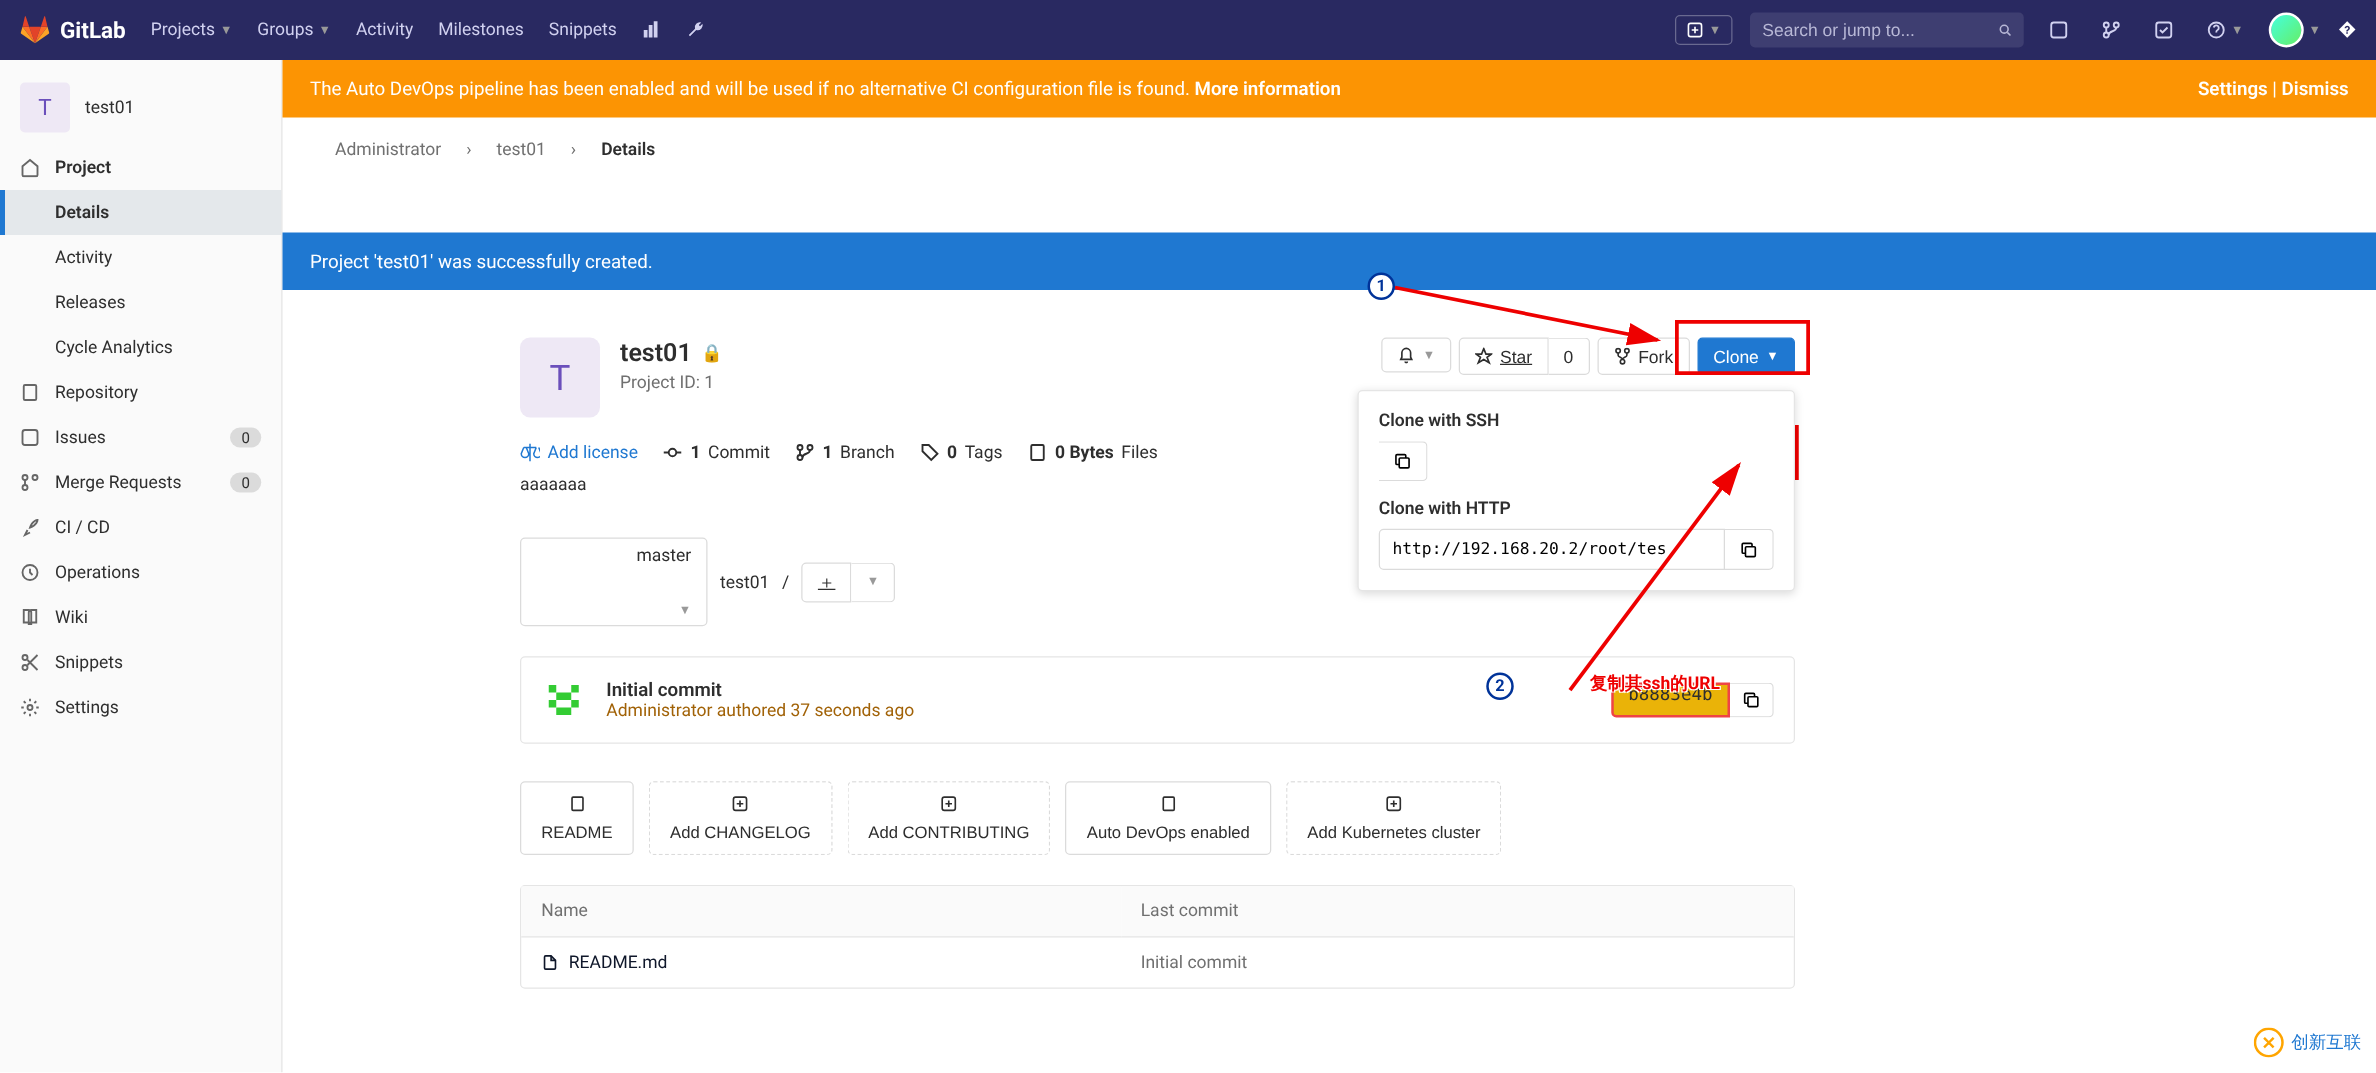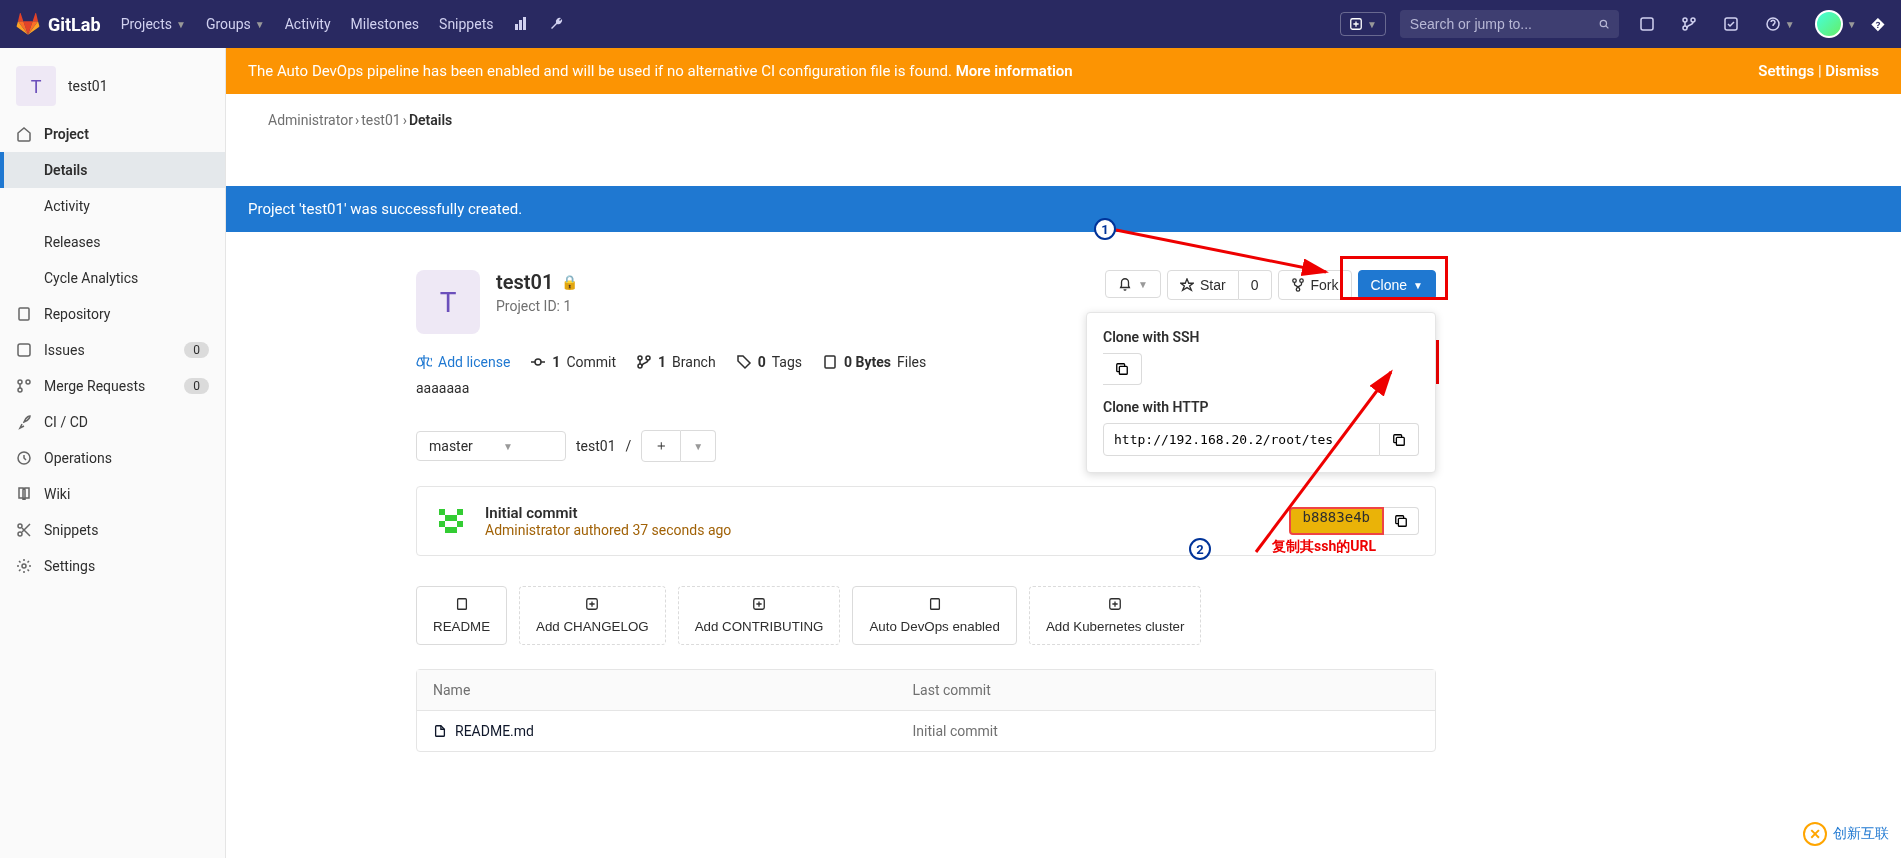--- a/index.html
+++ b/index.html
@@ -29,46 +29,46 @@
 .sidebar-subitem { padding: 10px 16px 10px 44px; cursor: pointer; }
 .sidebar-subitem.active { background: #e4e8eb; font-weight: 600; box-shadow: inset 4px 0 0 #1f78d1; }
 .sidebar-icon { width: 16px; height: 16px; display: inline-flex; align-items: center; justify-content: center; color: #666; }
 .count-badge { margin-left: auto; background: #dbdbdb; color: #2e2e2e; border-radius: 10px; padding: 1px 9px; font-size: 12px; }
 
 
 .main { flex: 1; display: flex; flex-direction: column; }
 .alert-orange { background: #fc9403; color: #fff; padding: 14px 22px; display: flex; justify-content: space-between; font-size: 15px; }
 .alert-orange a { color: #fff; font-weight: 600; text-decoration: none; }
 .alert-blue { background: #1f78d1; color: #fff; padding: 14px 22px; font-size: 15px; }
-.breadcrumb { padding: 18px 22px; font-size: 14px; color: #707070; display: flex; gap: 2px; align-items: center; }
+.breadcrumb { padding: 18px 22px; font-size: 14px; color: #707070; display: flex; gap: 20px; align-items: center; }
 .breadcrumb strong { color: #2e2e2e; font-weight: 600; }
 .content { padding: 0 20px 40px; max-width: 1400px; }
 
 
 .project-header { display: flex; align-items: flex-start; gap: 16px; padding: 8px 0 16px; position: relative; }
 .project-avatar { width: 64px; height: 64px; background: #eee8f5; color: #6b4fbb; display: flex; align-items: center; justify-content: center; font-size: 28px; border-radius: 8px; }
 .project-title { font-size: 20px; font-weight: 600; display: flex; align-items: center; gap: 8px; }
 .project-id { color: #707070; font-size: 14px; margin-top: 4px; }
 
 .action-buttons { margin-left: auto; display: flex; gap: 6px; align-items: flex-start; }
 .btn { border: 1px solid #dbdbdb; background: #fff; border-radius: 4px; padding: 6px 12px; font-size: 14px; cursor: pointer; display: inline-flex; align-items: center; gap: 6px; color: #2e2e2e; }
 .btn-group { display: flex; }
-.btn-group .btn:first-child { border-radius: 4px 0 0 4px; }
+.btn-group .btn:first-child { border-radius: 4px 0 0 4px; text-decoration: underline; }
 .btn-group .btn:last-child { border-radius: 0 4px 4px 0; border-left: none; }
 .btn-primary { background: #1f78d1; color: #fff; border-color: #1f78d1; }
 
 
 .stats-row { display: flex; gap: 20px; padding: 4px 0 10px; align-items: center; }
 .stat-link { display: flex; align-items: center; gap: 6px; color: #2e2e2e; cursor: pointer; }
 .stat-link.blue { color: #1f78d1; }
 .description { padding: 0 0 20px; color: #2e2e2e; }
 
 
 .branch-row { display: flex; gap: 10px; align-items: center; padding: 14px 0; }
-.select-box { border: 1px solid #dbdbdb; border-radius: 4px; padding: 6px 12px; display: flex; align-items: center; gap: 30px; cursor: pointer; min-width: 150px; background: #fff; }
+.select-box { border: 1px solid #dbdbdb; border-radius: 4px; padding: 6px 12px; display: flex; align-items: flex-end; gap: 30px; cursor: pointer; min-width: 150px; background: #fff; flex-direction: column; }
 
 
 .commit-box { border: 1px solid #e5e5e5; border-radius: 4px; padding: 16px; display: flex; align-items: center; gap: 16px; margin: 10px 0 30px; }
 .commit-avatar { width: 36px; height: 36px; }
 .commit-info { flex: 1; }
 .commit-title { font-weight: 600; font-size: 15px; }
 .commit-meta { color: #a16207; font-size: 14px; }
 .commit-sha { border: 2px solid #ef4444; border-radius: 4px 0 0 4px; padding: 0 12px; background: #eab308; font-family: monospace; }
 .copy-sha { border: 1px solid #dbdbdb; border-left: none; border-radius: 0 4px 4px 0; padding: 6px 10px; background: #fff; cursor: pointer; }
 

